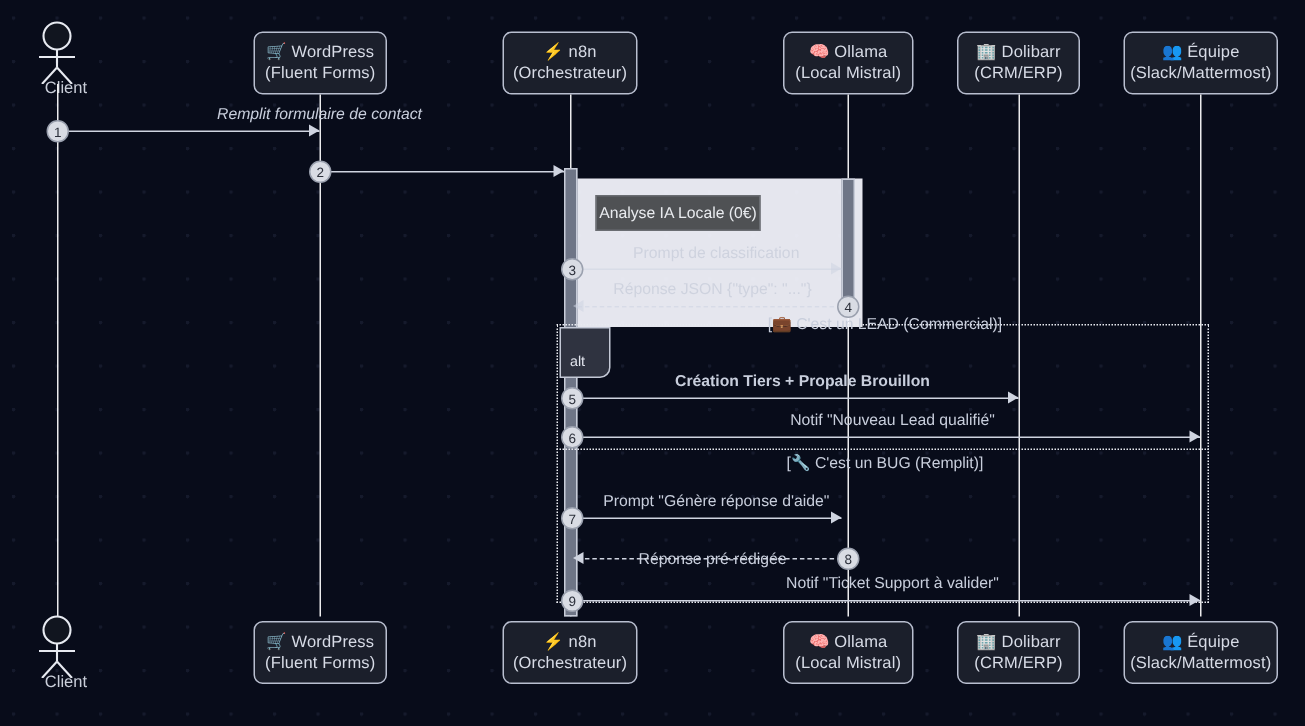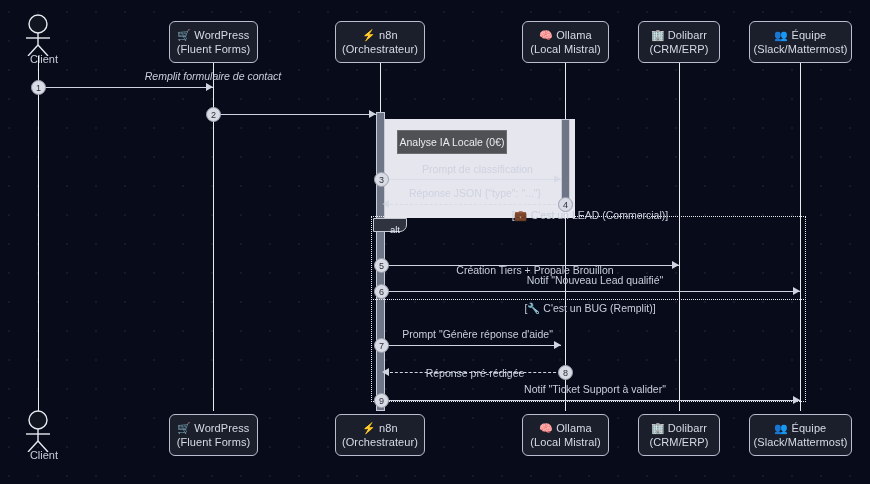--- a/index.html
+++ b/index.html
@@ -153,22 +153,22 @@
     border-top: 1px dotted #e8eaf0;
   }
   .alt-tag {
     position: absolute;
     box-sizing: border-box;
     background: #2f3340;
     border: 1px solid #c4c9d6;
     color: #e3e6ee;
     font-size: 9.5px;
     line-height: 13px;
-    text-align: right;
-    padding: 4px 6px;
+    text-align: left;
+    padding: 16px 6px;
     border-bottom-right-radius: 7px;
   }
   .alt-cond {
     position: absolute;
     color: #c8cedc;
     font-size: 10.5px;
     white-space: nowrap;
     text-align: center;
   }
 </style>
@@ -246,21 +246,21 @@
   <div class="msg-label faint" style="left:385px; top:187px; width:180px;">Réponse JSON {"type": "..."}</div>
   <div class="msg-line faint-dashed" style="left:385px; top:204px; width:176px;"></div>
   <div class="arrow-head faint left" style="left:382px; top:200px;"></div>
   <div class="seqnum" style="left:558px; top:197px;">4</div>
 
   <div class="alt-frame" style="left:371px; top:216px; width:435px; height:186px;"></div>
   <div class="alt-tag" style="left:373px; top:218px; width:34px; height:14px;">alt</div>
 
   <div class="alt-cond" style="left:420px; top:209px; width:340px;">[💼 C'est un LEAD (Commercial)]</div>
 
-  <div class="msg-label" style="left:390px; top:264px; width:290px;">Création Tiers + Propale Brouillon</div>
+  <div class="msg-label" style="left:390px; top:248px; width:290px;font-weight:bold;">Création Tiers + Propale Brouillon</div>
   <div class="msg-line" style="left:385px; top:265px; width:294px;"></div>
   <div class="arrow-head right" style="left:672px; top:261px;"></div>
   <div class="seqnum" style="left:374px; top:258px;">5</div>
 
   <div class="msg-label" style="left:390px; top:274px; width:410px;">Notif "Nouveau Lead qualifié"</div>
   <div class="msg-line" style="left:385px; top:291px; width:415px;"></div>
   <div class="arrow-head right" style="left:793px; top:287px;"></div>
   <div class="seqnum" style="left:374px; top:284px;">6</div>
 
   <div class="alt-divider" style="left:371px; top:299px; width:435px;"></div>

